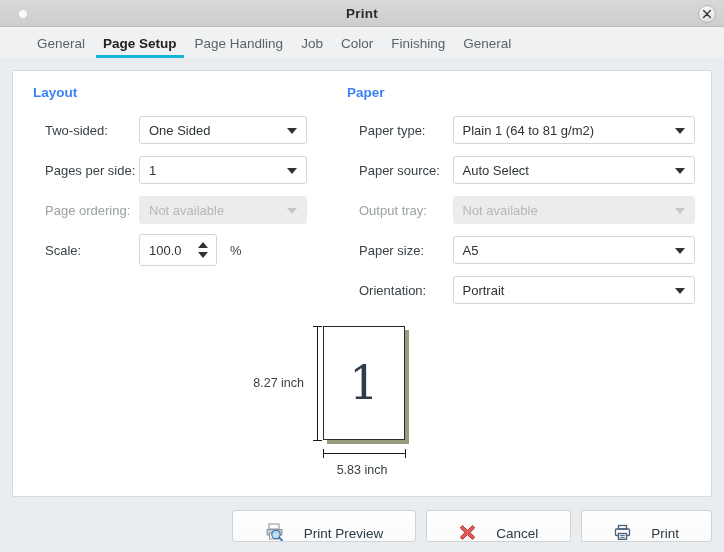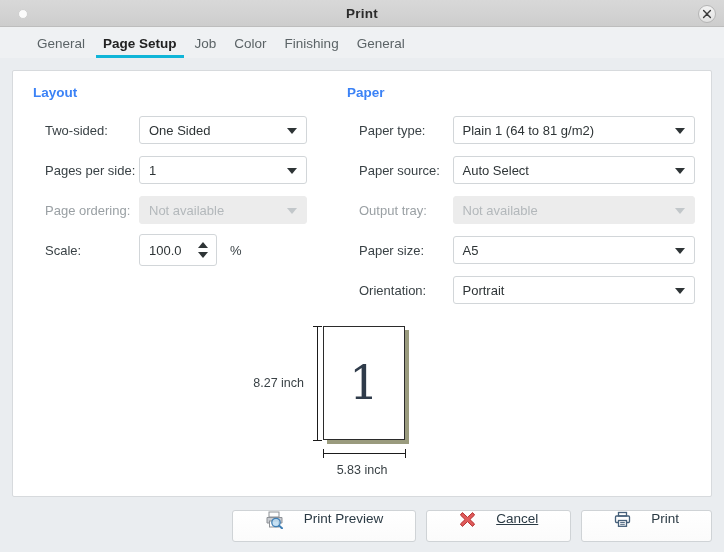--- a/index.html
+++ b/index.html
@@ -278,49 +278,50 @@
     gap: 10px;
   }
   .btn {
     height: 32px;
     min-width: 118px;
     padding: 0 32px;
     background: linear-gradient(to bottom, #ffffff, #fbfbfb);
     border: 1px solid #cfd3d6;
     border-radius: 3px;
     display: flex;
-    align-items: flex-start;
+    align-items: flex-end;
     justify-content: center;
     gap: 20px;
     font-size: 13.5px;
     color: #2b3a44;
     cursor: pointer;
     white-space: nowrap;
   }
   .btn-print-preview { min-width: 122px; }
-  .btn-cancel { min-width: 118px; text-decoration: underline; }
+  .btn-cancel { min-width: 118px; }
   .btn-print { min-width: 122px; }
   .btn .ico { display: flex; align-items: center; }
 </style>
 </head>
 <body>
 
 <div class="titlebar">
   <span class="title-left-dot"></span>
   <span class="titlebar-title">Print</span>
   <span class="titlebar-close">
     <svg width="10" height="10" viewBox="0 0 10 10" aria-hidden="true">
       <path d="M1.6 1.6 L8.4 8.4 M8.4 1.6 L1.6 8.4" stroke="#3a3a3a" stroke-width="1.4" stroke-linecap="round"></path>
     </svg>
   </span>
 </div>
 
 <div class="tabbar">
   <div class="tab">General</div>
   <div class="tab active">Page Setup</div>
+  <div class="tab">Page Handling</div>
   <div class="tab">Job</div>
   <div class="tab">Color</div>
   <div class="tab">Finishing</div>
   <div class="tab">General</div>
 </div>
 
 <div class="panel">
 
   <div class="col col-left">
     <div class="group-title">Layout</div>

